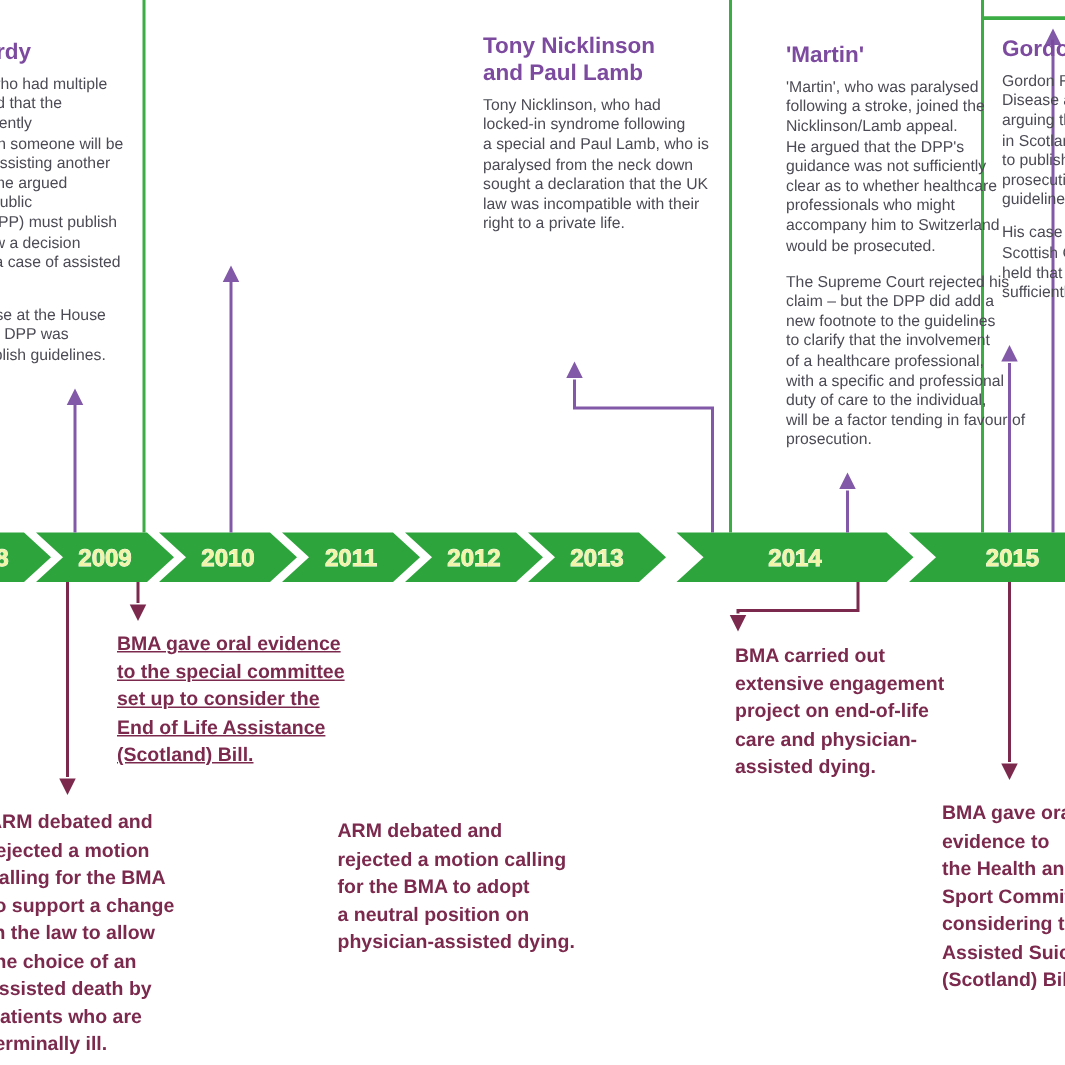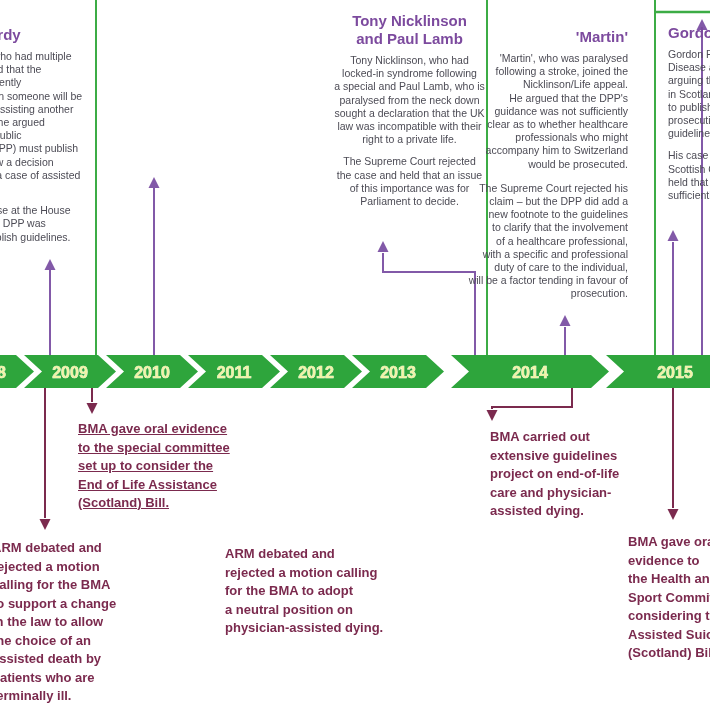--- a/index.html
+++ b/index.html
@@ -84,41 +84,37 @@
 will be made in a case of assisted
 suicide.</p>
     <p>She won her case at the House
 of Lords and the DPP was
 instructed to publish guidelines.</p>
   </div>
 
   <div class="col" id="col-dpp" style="left:106px;top:30px;width:200px;">
   </div>
 
-  <div class="col" id="col-nicklinson" style="left:322px;top:12px;width:175px;text-align:center;">
+  <div class="col" id="col-nicklinson" style="left:322px;top:22px;width:175px;">
     <h3>Tony Nicklinson
 and Paul Lamb</h3>
     <p>Tony Nicklinson, who had
 locked-in syndrome following
 a special and Paul Lamb, who is
 paralysed from the neck down
 sought a declaration that the UK
 law was incompatible with their
 right to a private life.</p>
-    <p>The Supreme Court rejected
-the case and held that an issue
-of this importance was for
-Parliament to decide.</p>
   </div>
 
-  <div class="col" id="col-martin" style="left:468px;top:28px;width:160px;text-align:right;">
+  <div class="col" id="col-martin" style="left:524px;top:28px;width:160px;">
     <h3>'Martin'</h3>
     <p>'Martin', who was paralysed
 following a stroke, joined the
-Nicklinson/Life appeal.
+Nicklinson/Lamb appeal.
 He argued that the DPP's
 guidance was not sufficiently
 clear as to whether healthcare
 professionals who might
 accompany him to Switzerland
 would be prosecuted.</p>
     <p style="margin-top:11px;">The Supreme Court rejected his
 claim – but the DPP did add a
 new footnote to the guidelines
 to clarify that the involvement
@@ -160,21 +156,21 @@
 patients who are
 terminally ill.</div>
 
   <div class="bottom-note" style="left:225px;top:545px;">ARM debated and
 rejected a motion calling
 for the BMA to adopt
 a neutral position on
 physician-assisted dying.</div>
 
   <div class="bottom-note" style="left:490px;top:428px;">BMA carried out
-extensive guidelines
+extensive engagement
 project on end-of-life
 care and physician-
 assisted dying.</div>
 
   <div class="bottom-note" style="left:628px;top:533px;">BMA gave oral
 evidence to
 the Health and
 Sport Committee
 considering the
 Assisted Suicide

